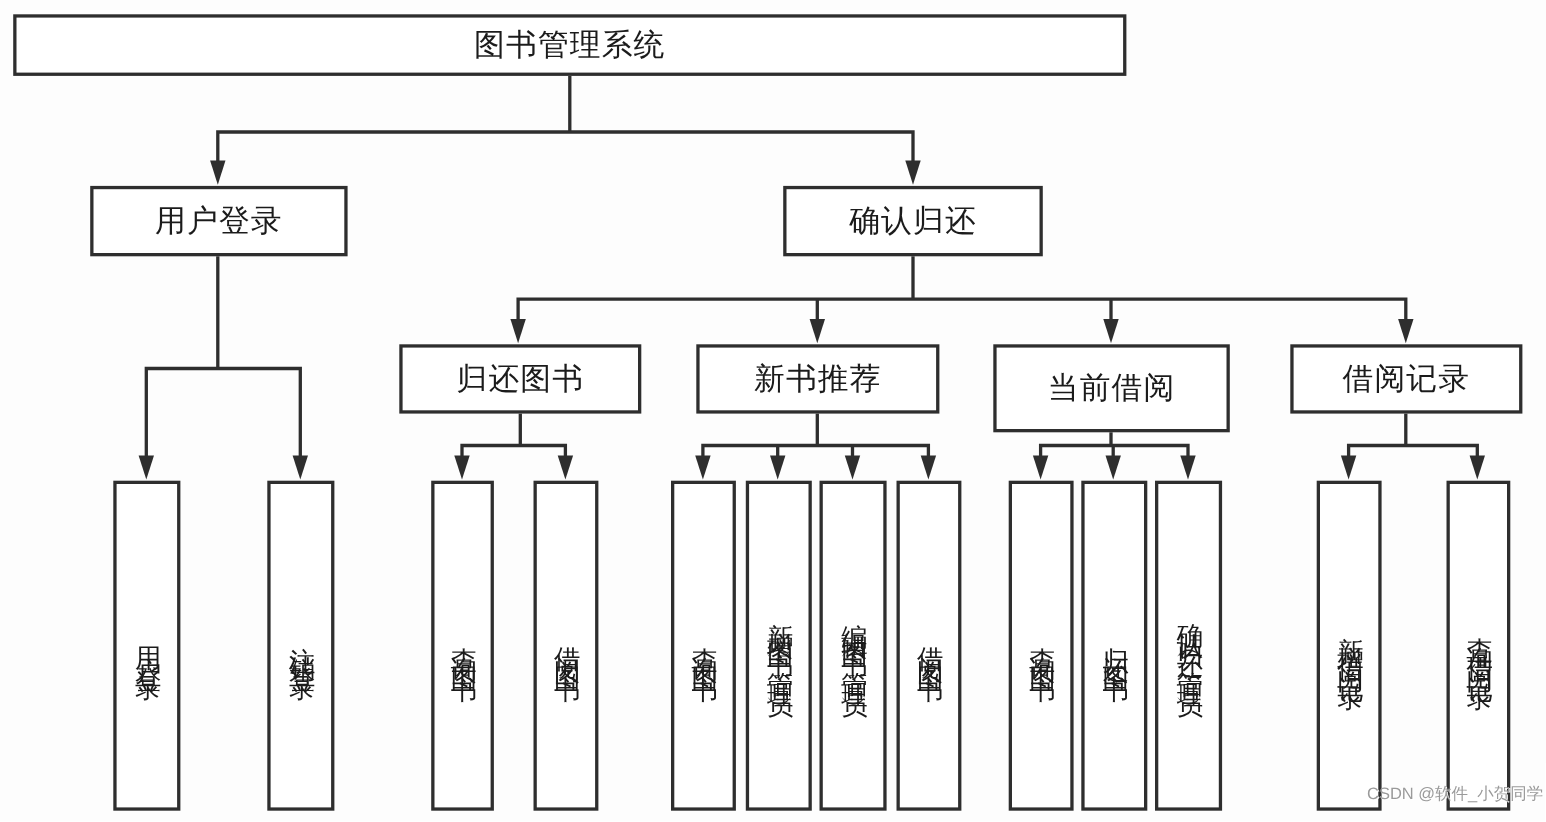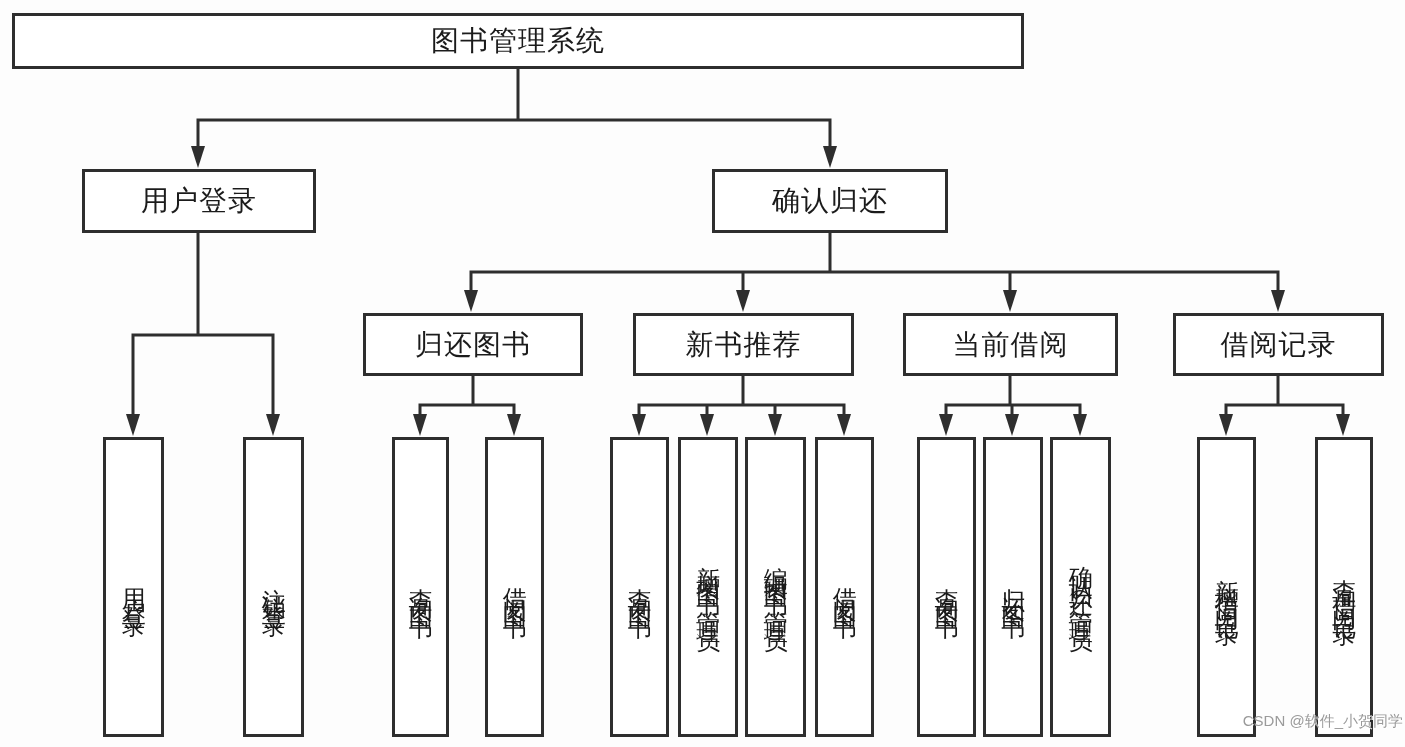--- a/index.html
+++ b/index.html
@@ -105,21 +105,21 @@
   <div class="node h" style="left:712px;top:169px;width:236px;height:64px">
     <span class="lbl">确认归还</span>
   </div>
 
   <div class="node h" style="left:363px;top:313px;width:220px;height:63px">
     <span class="lbl">归还图书</span>
   </div>
   <div class="node h" style="left:633px;top:313px;width:221px;height:63px">
     <span class="lbl">新书推荐</span>
   </div>
-  <div class="node h" style="left:903px;top:313px;width:215px;height:63px">
+  <div class="node h" style="left:903px;top:313px;width:215px;height:80px">
     <span class="lbl">当前借阅</span>
   </div>
   <div class="node h" style="left:1173px;top:313px;width:211px;height:63px">
     <span class="lbl">借阅记录</span>
   </div>
 
   <div class="node v" style="left:103px;width:61px">
     <span class="lbl">用户登录</span>
   </div>
   <div class="node v" style="left:243px;width:61px">

